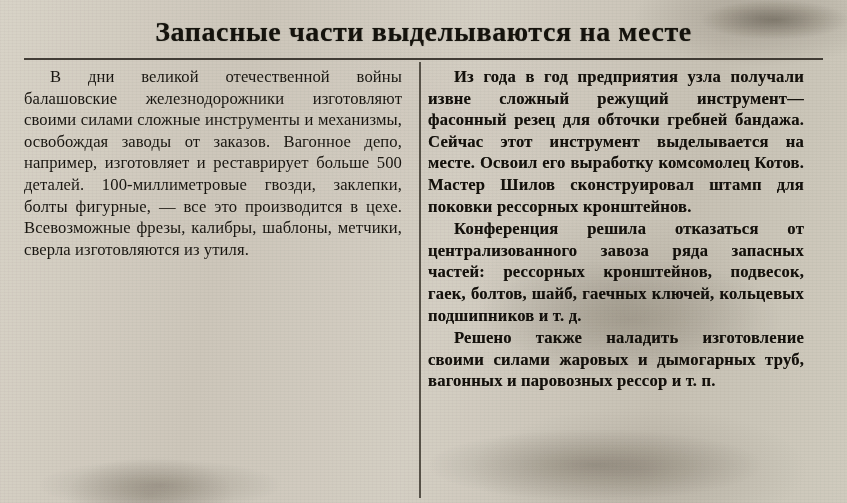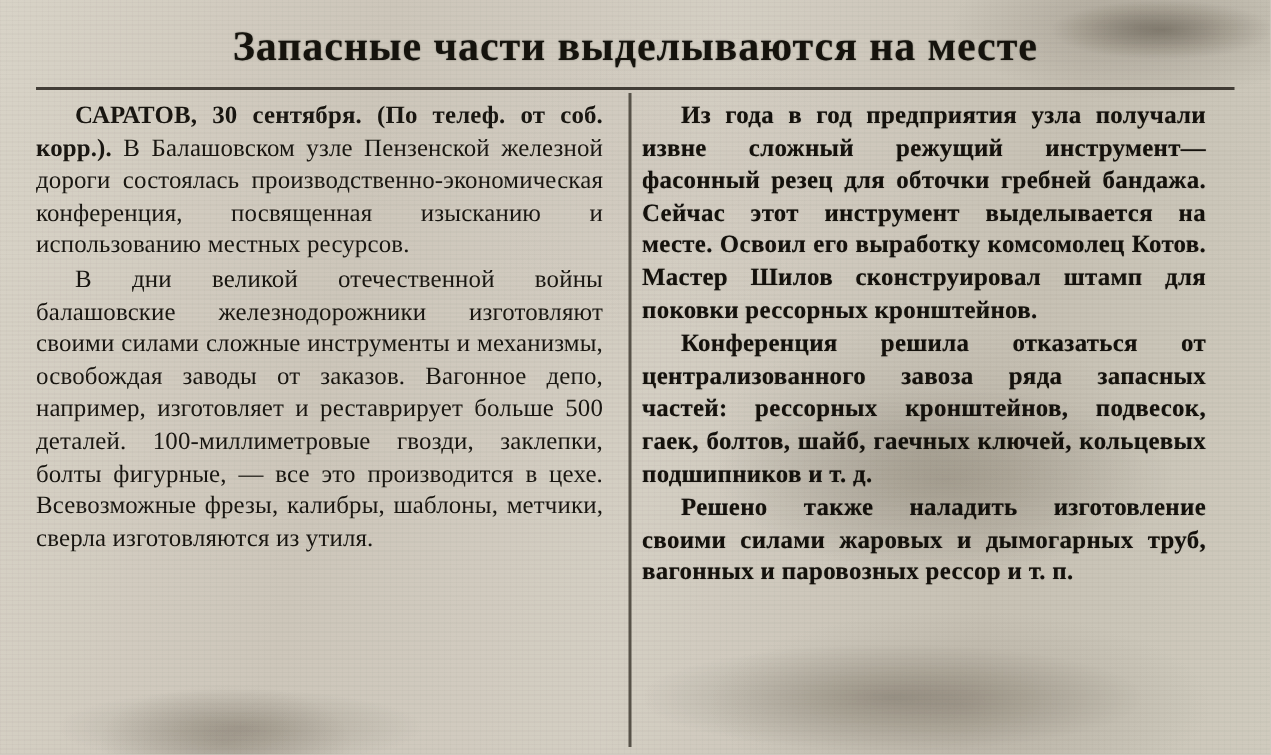--- a/index.html
+++ b/index.html
@@ -149,21 +149,20 @@
 <div class="newspaper">
 
   <div class="headline">Запасные части выделываются на месте</div>
 
   <div class="rule rule-top"></div>
   <div class="divider"></div>
 
   <div class="columns">
 
     <div class="col col-left">
-      <p><span class="b">САРАТОВ, 30 сентября. (По телеф. от соб. корр.).</span><span> В Балашовском узле Пензенской железной дороги состоялась производственно-экономическая конференция, посвященная изысканию и использованию местных ресурсов.</span></p>
       <p><span>В дни великой отечественной войны балашовские железнодорожники изготовляют своими силами сложные инструменты и механизмы, освобождая заводы от заказов. Вагонное депо, например, изготовляет и реставрирует больше 500 деталей. 100-миллиметровые гвозди, заклепки, болты фигурные, — все это производится в цехе. Всевозможные фрезы, калибры, шаблоны, метчики, сверла изготовляются из утиля.</span></p>
     </div>
 
     <div class="col col-right">
       <p><span>Из года в год предприятия узла получали извне сложный режущий инструмент— фасонный резец для обточки гребней бандажа. Сейчас этот инструмент выделывается на месте. Освоил его выработку комсомолец Котов. Мастер Шилов сконструировал штамп для поковки рессорных кронштейнов.</span></p>
       <p><span>Конференция решила отказаться от централизованного завоза ряда запасных частей: рессорных кронштейнов, подвесок, гаек, болтов, шайб, гаечных ключей, кольцевых подшипников и т. д.</span></p>
       <p class="tight"><span>Решено также наладить изготовление своими силами жаровых и дымогарных труб, вагонных и паровозных рессор и т. п.</span></p>
     </div>
 
   </div>

